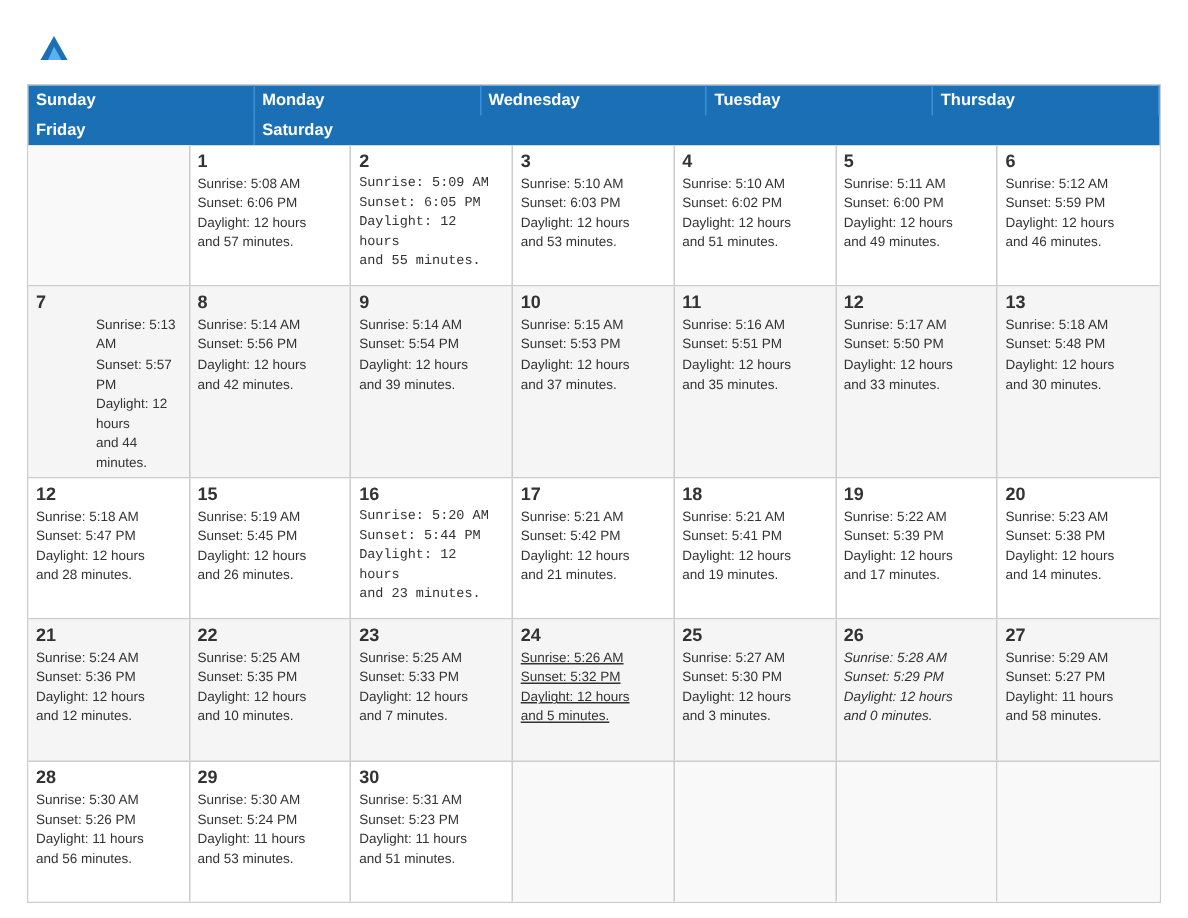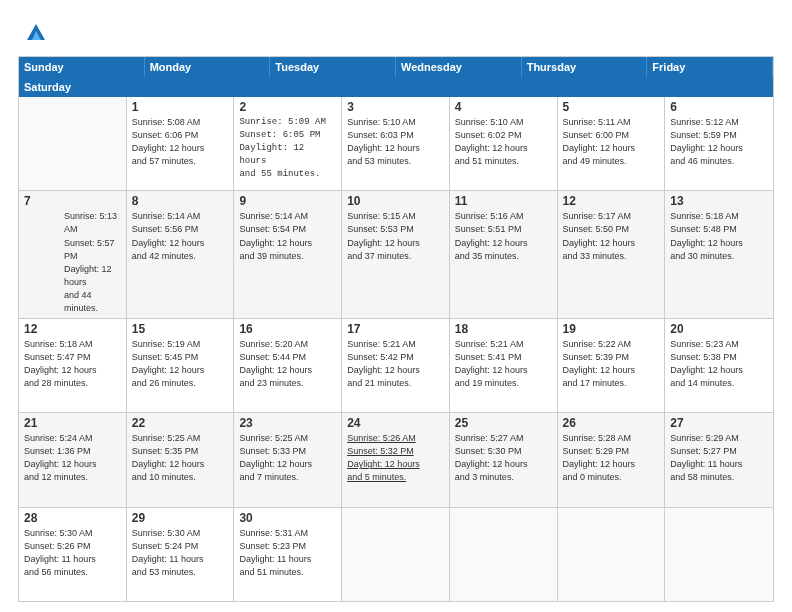--- a/index.html
+++ b/index.html
@@ -60,21 +60,21 @@
       color: #555;
     }
     .calendar {
       flex: 1;
       display: flex;
       flex-direction: column;
       border: 1px solid #ccc;
     }
     .cal-header {
       display: grid;
-      grid-template-columns: repeat(6, 1fr);
+      grid-template-columns: repeat(5, 1fr);
       background: #1a6fb5;
     }
     .cal-header-cell {
       color: #fff;
       font-size: 11px;
       font-weight: bold;
       padding: 4px 5px;
       text-align: left;
       border-right: 1px solid #3a8fd5;
     }
@@ -133,22 +133,22 @@
     <div class="title-block">
       <div class="month-title"></div>
       <div class="location"></div>
     </div>
   </div>
 
   <div class="calendar">
     <div class="cal-header" id="cal-header">
         <div class="cal-header-cell">Sunday</div>
         <div class="cal-header-cell">Monday</div>
+        <div class="cal-header-cell">Wednesday</div>
         <div class="cal-header-cell">Tuesday</div>
-        <div class="cal-header-cell">Wednesday</div>
         <div class="cal-header-cell">Thursday</div>
         <div class="cal-header-cell">Friday</div>
         <div class="cal-header-cell">Saturday</div>
       </div>
     <div class="cal-body" id="cal-body">
         <div class="cal-row">
           <div class="cal-cell empty"></div>
           <div class="cal-cell">
             <div class="day-num">1</div>
             <div class="cell-info" style="white-space: pre-line;">Sunrise: 5:08 AM
@@ -253,21 +253,21 @@
           </div>
           <div class="cal-cell">
             <div class="day-num">15</div>
             <div class="cell-info" style="white-space: pre-line;">Sunrise: 5:19 AM
 Sunset: 5:45 PM
 Daylight: 12 hours
 and 26 minutes.</div>
           </div>
           <div class="cal-cell">
             <div class="day-num">16</div>
-            <div class="cell-info" style="white-space: pre-line;">Sunrise: 5:20 AM
+            <div class="cell-info" style="white-space: pre-line; font-family: Liberation Mono, monospace;">Sunrise: 5:20 AM
 Sunset: 5:44 PM
 Daylight: 12 hours
 and 23 minutes.</div>
           </div>
           <div class="cal-cell">
             <div class="day-num">17</div>
             <div class="cell-info" style="white-space: pre-line;">Sunrise: 5:21 AM
 Sunset: 5:42 PM
 Daylight: 12 hours
 and 21 minutes.</div>
@@ -291,21 +291,21 @@
             <div class="cell-info" style="white-space: pre-line;">Sunrise: 5:23 AM
 Sunset: 5:38 PM
 Daylight: 12 hours
 and 14 minutes.</div>
           </div>
         </div>
         <div class="cal-row">
           <div class="cal-cell">
             <div class="day-num">21</div>
             <div class="cell-info" style="white-space: pre-line;">Sunrise: 5:24 AM
-Sunset: 1:36 PM
+Sunset: 5:36 PM
 Daylight: 12 hours
 and 12 minutes.</div>
           </div>
           <div class="cal-cell">
             <div class="day-num">22</div>
             <div class="cell-info" style="white-space: pre-line;">Sunrise: 5:25 AM
 Sunset: 5:35 PM
 Daylight: 12 hours
 and 10 minutes.</div>
           </div>
@@ -325,21 +325,21 @@
           </div>
           <div class="cal-cell">
             <div class="day-num">25</div>
             <div class="cell-info" style="white-space: pre-line;">Sunrise: 5:27 AM
 Sunset: 5:30 PM
 Daylight: 12 hours
 and 3 minutes.</div>
           </div>
           <div class="cal-cell">
             <div class="day-num">26</div>
-            <div class="cell-info" style="white-space: pre-line;">Sunrise: 5:28 AM
+            <div class="cell-info" style="white-space: pre-line; font-style: italic;">Sunrise: 5:28 AM
 Sunset: 5:29 PM
 Daylight: 12 hours
 and 0 minutes.</div>
           </div>
           <div class="cal-cell">
             <div class="day-num">27</div>
             <div class="cell-info" style="white-space: pre-line;">Sunrise: 5:29 AM
 Sunset: 5:27 PM
 Daylight: 11 hours
 and 58 minutes.</div>

